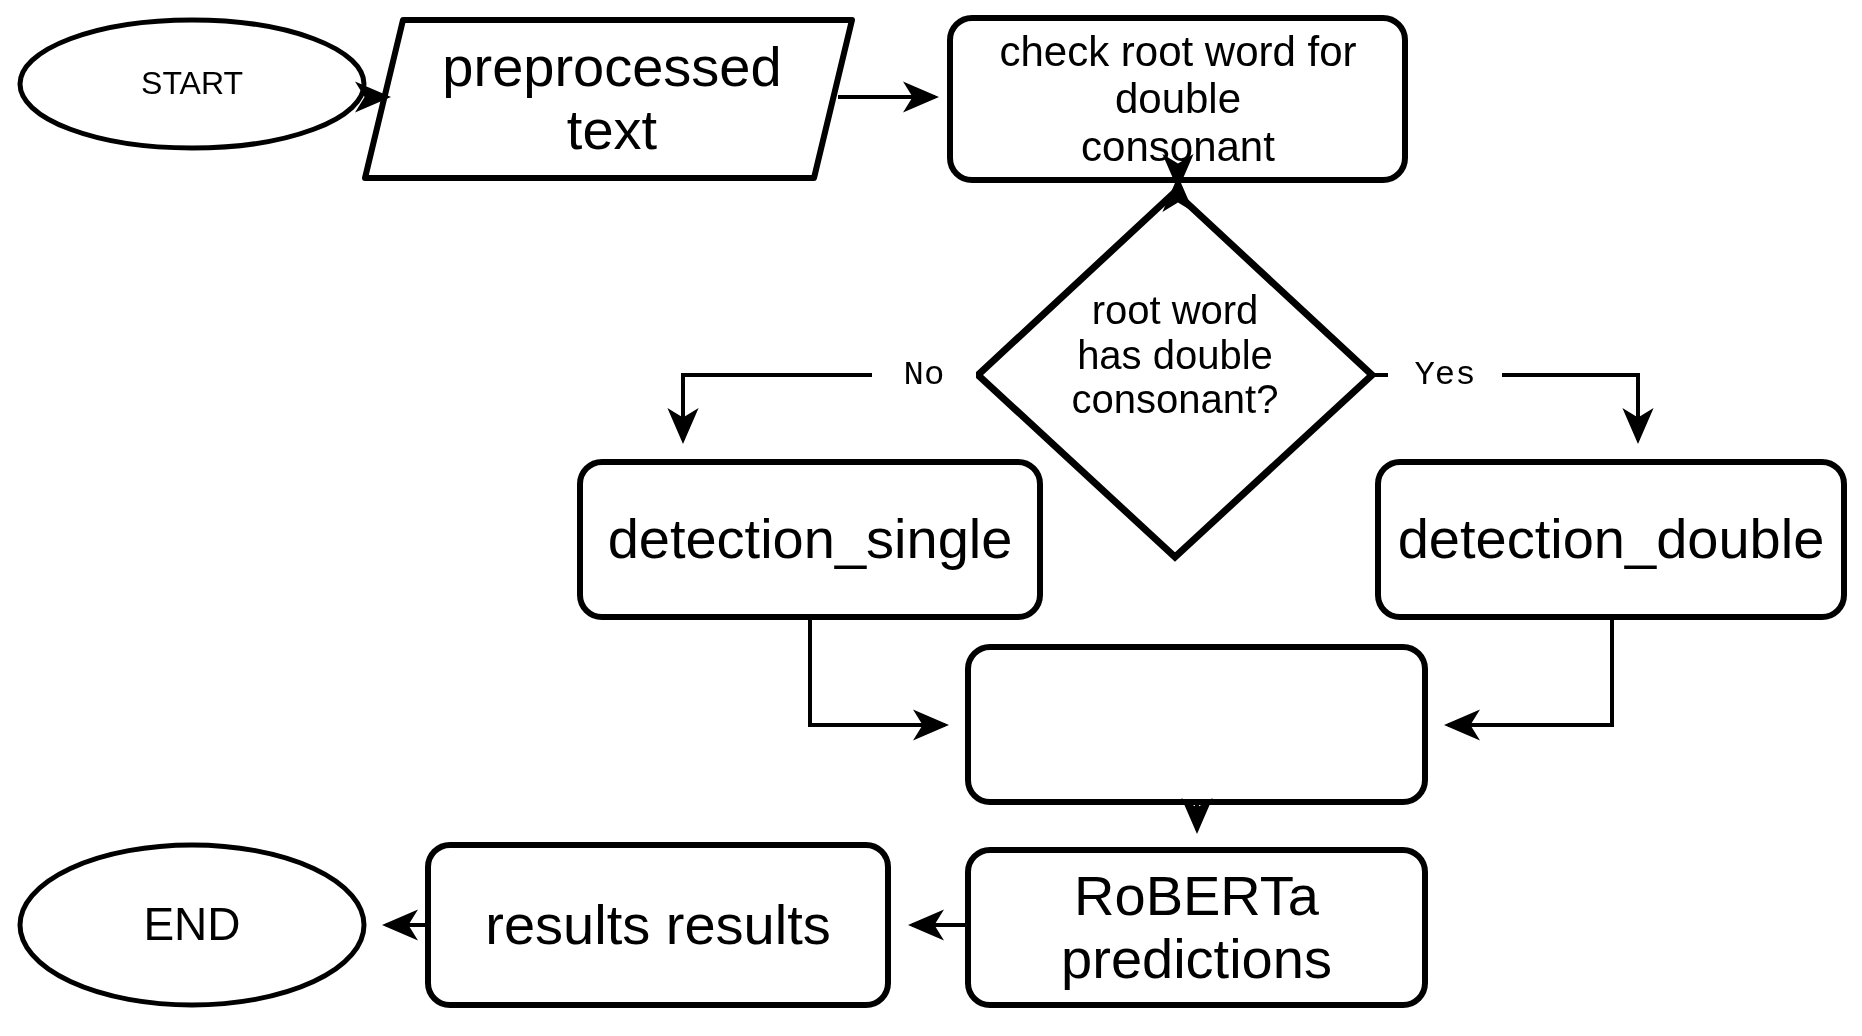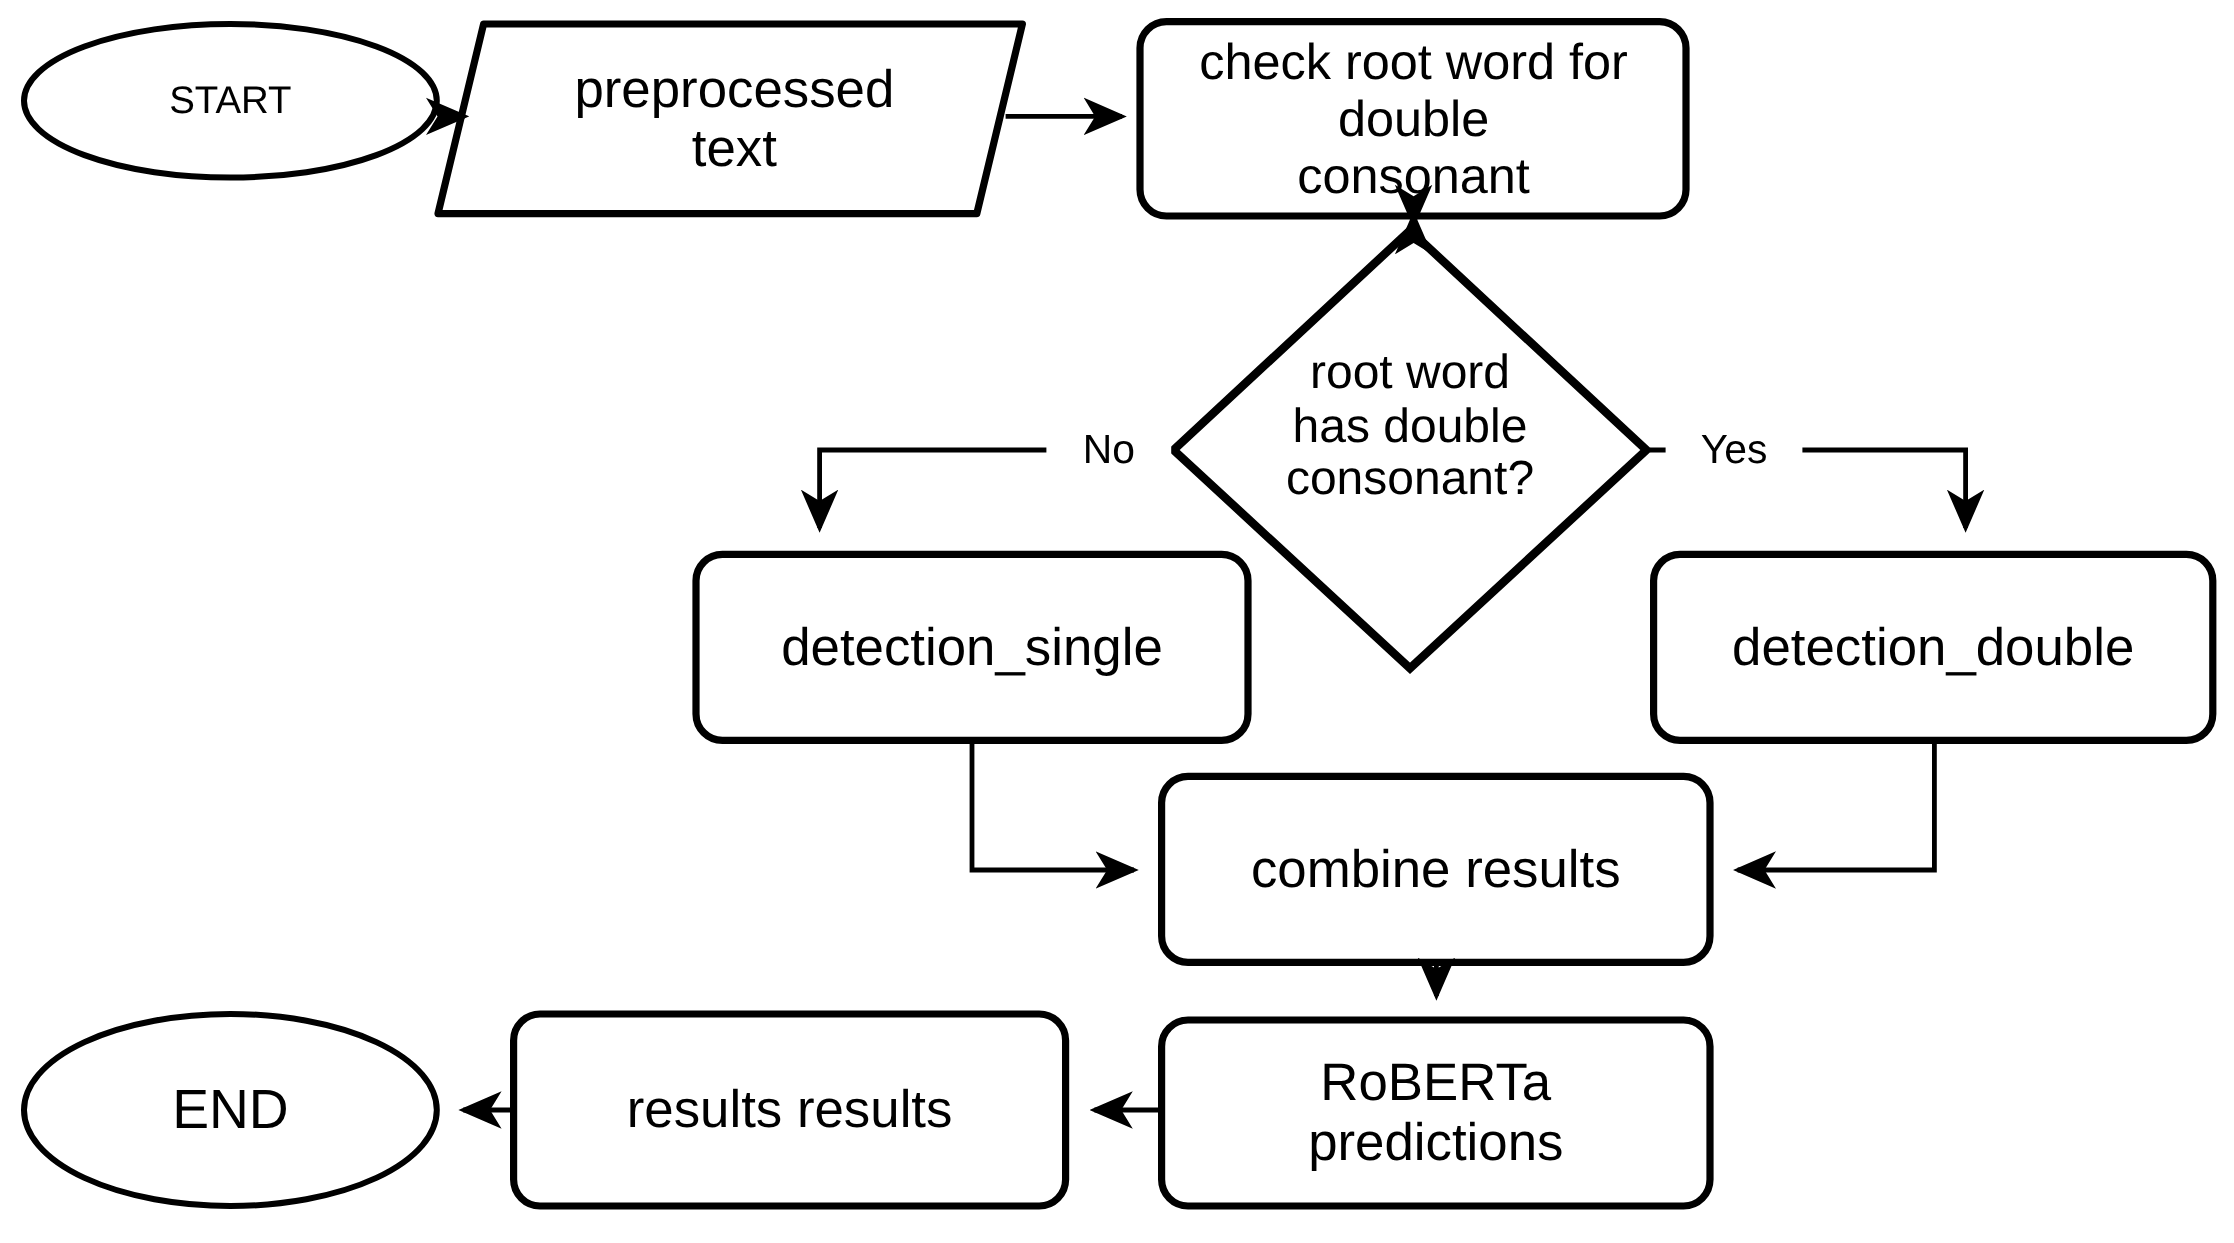--- a/index.html
+++ b/index.html
@@ -23,32 +23,32 @@
     height: 1036px;
   }
   .node-label {
     position: absolute;
     display: flex;
     align-items: center;
     justify-content: center;
     text-align: center;
     color: #000000;
     font-family: "Liberation Sans", sans-serif;
-    font-size: 44px;
+    font-size: 56px;
     line-height: 1.12;
     white-space: pre-line;
     pointer-events: none;
   }
   .edge-label {
     position: absolute;
     display: flex;
     align-items: center;
     justify-content: center;
     color: #000000;
-    font-family: Liberation Sans, sans-serif;
+    font-family: Liberation Mono, monospace;
     font-size: 34px;
     background: #ffffff;
     padding: 0 4px;
     pointer-events: none;
   }
   .shape-hit {
     position: absolute;
     cursor: default;
   }
 </style>
@@ -130,21 +130,20 @@
 consonant</div>
 
   <div class="node-label" style="left:1015px; top:255px; width:320px; height:200px; font-size:40px;">root word
 has double
 consonant?</div>
 
   <div class="node-label" style="left:1378px; top:462px; width:466px; height:155px;">detection_double</div>
 
   <div class="node-label" style="left:580px; top:462px; width:460px; height:155px;">detection_single</div>
 
-  <div class="node-label" style="left:968px; top:647px; width:457px; height:155px;">combine results</div>
 
   <div class="node-label" style="left:968px; top:850px; width:457px; height:155px;">RoBERTa
 predictions</div>
 
   <div class="node-label" style="left:428px; top:845px; width:460px; height:160px;">results results</div>
 
   <div class="node-label" style="left:20px; top:845px; width:344px; height:160px; font-size:46px;">END</div>
 
   <div class="edge-label" style="left:872px; top:352px; width:96px; height:46px;">No</div>
 

